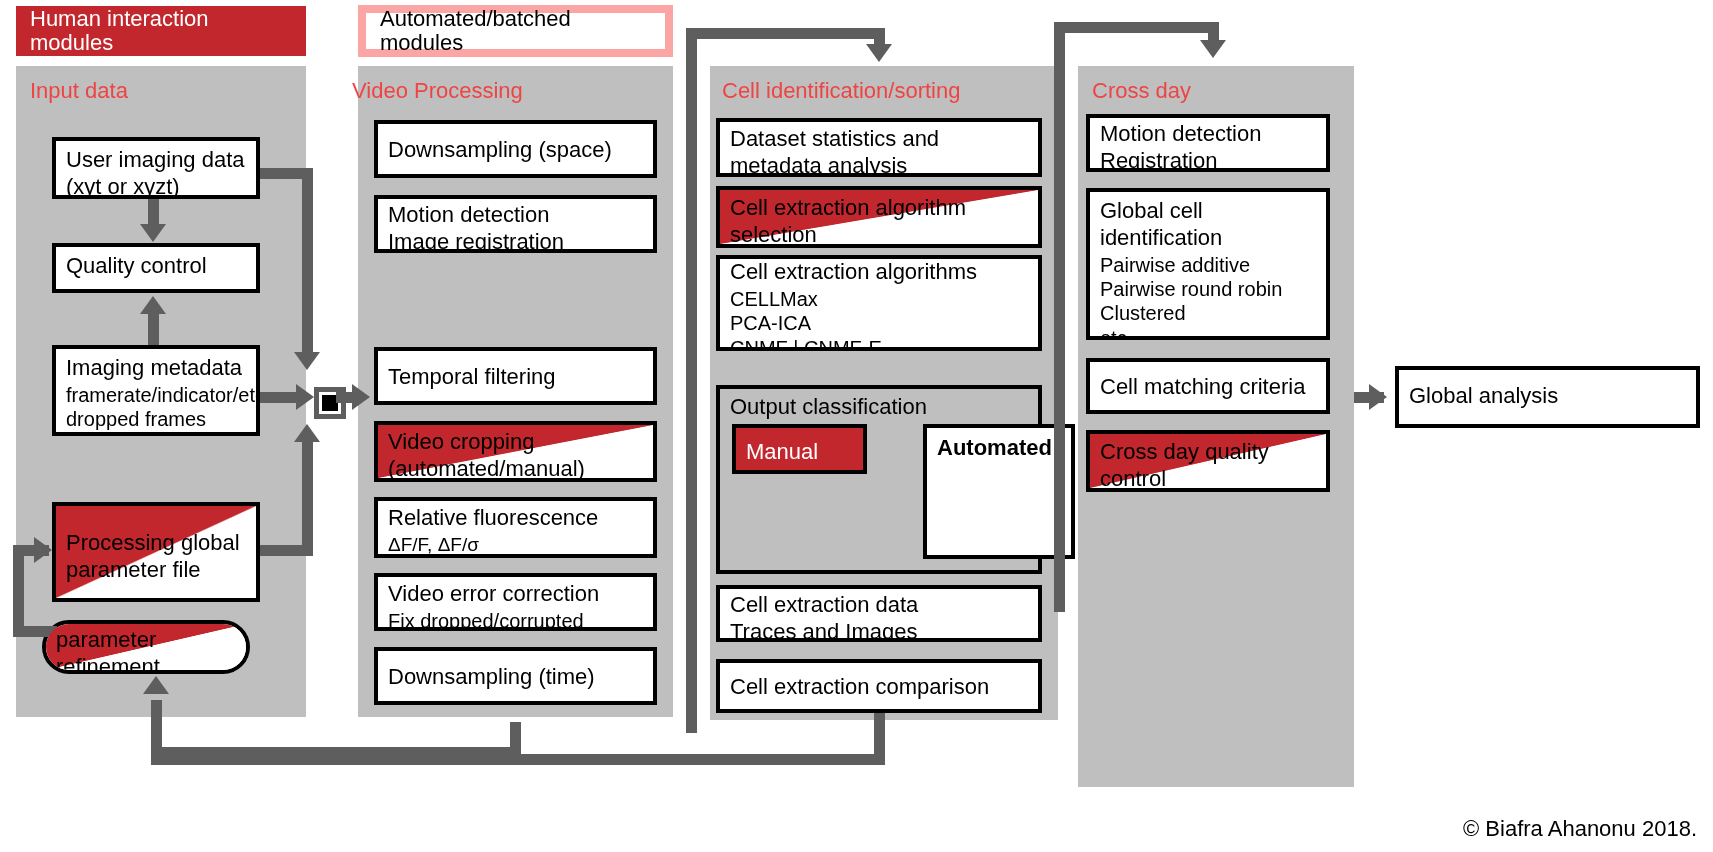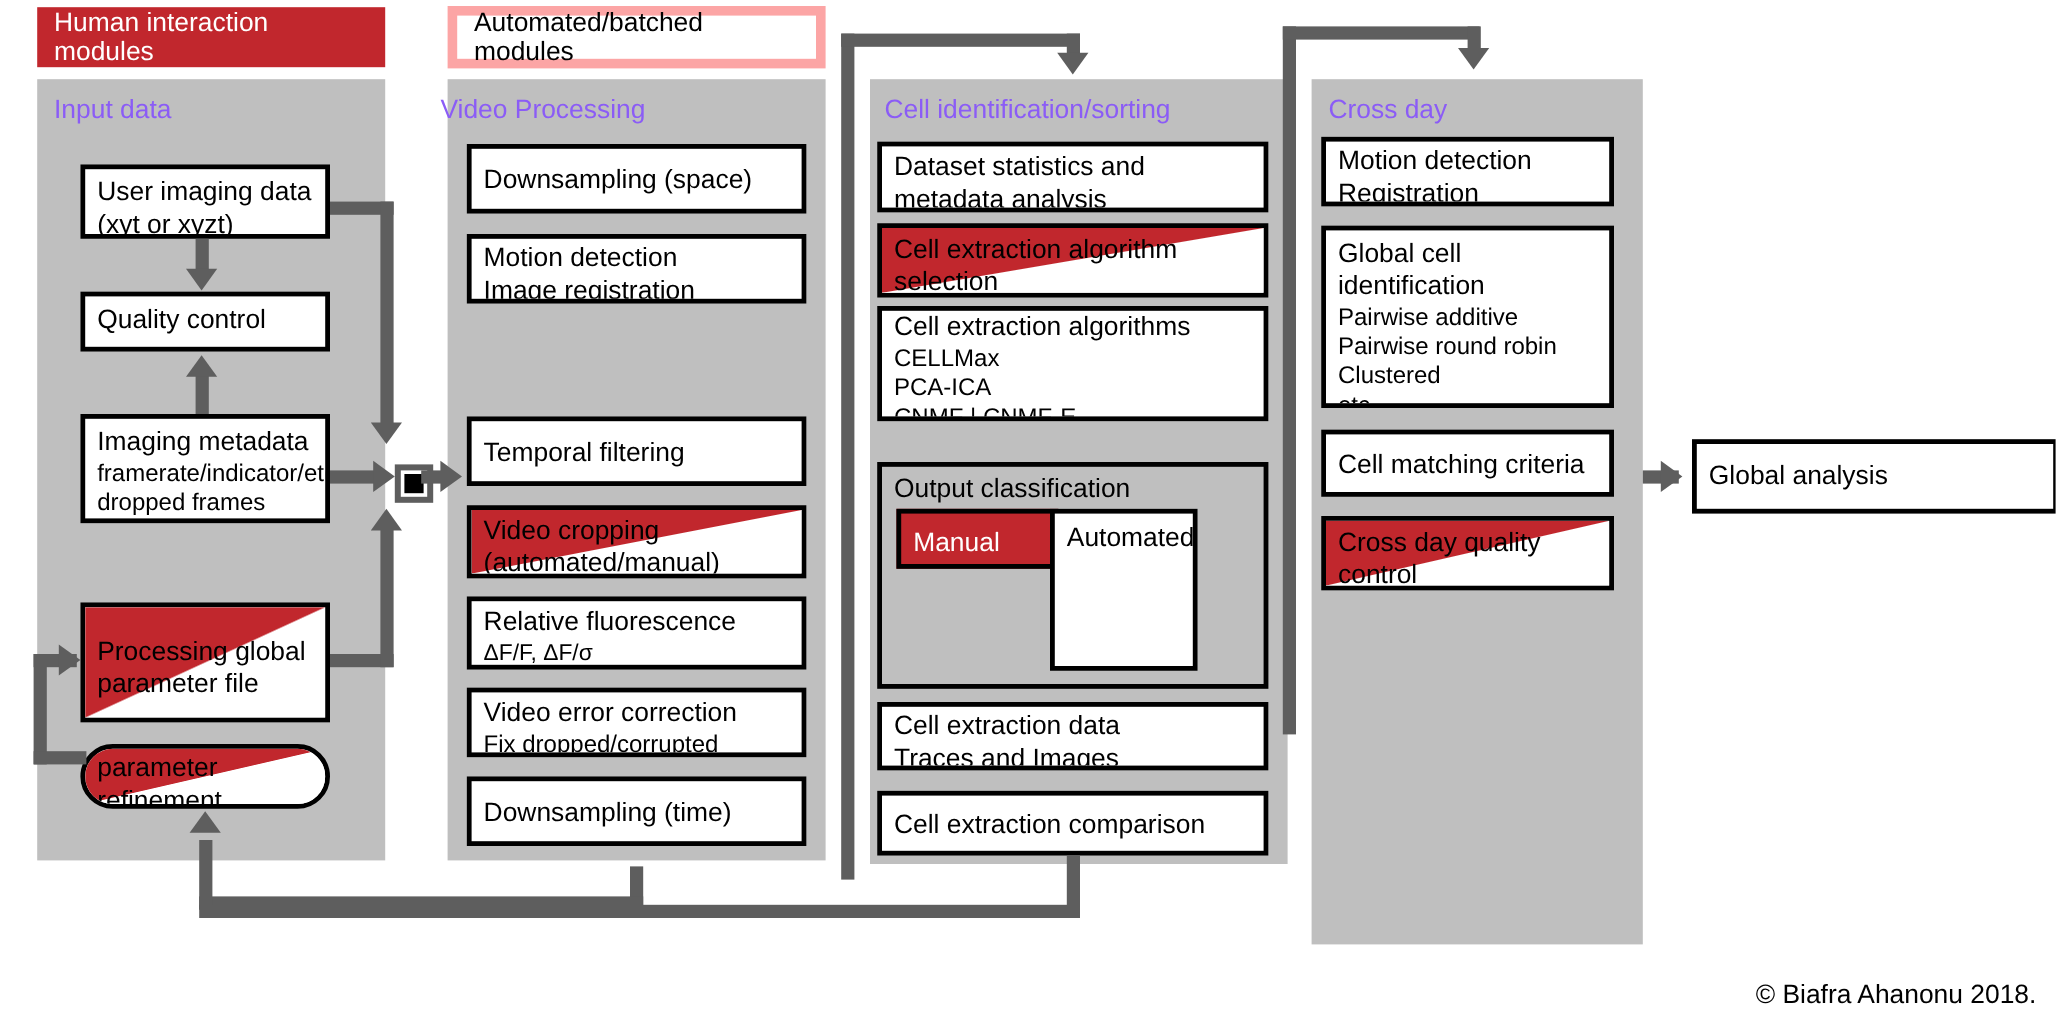--- a/index.html
+++ b/index.html
@@ -1,28 +1,28 @@
 <!DOCTYPE html>
 <html><head>
 <meta charset="utf-8">
 <style>
   html,body{margin:0;padding:0;background:#fff;}
   body{width:1713px;height:852px;position:relative;overflow:hidden;
        font-family:"Liberation Sans",sans-serif;color:#000;}
-  .stage{position:absolute;inset:0;margin-left:15px;}
+  .stage{position:absolute;inset:0;}
 
   
   .legend{position:absolute;box-sizing:border-box;display:flex;align-items:center;
           padding:0 14px;font-size:22px;line-height:1.1;}
   .legend.red{background:#c1272d;color:#fff;}
   .legend.white{background:#fff;color:#000;border:8px solid #fca5a5;}
 
   
   .panel{position:absolute;background:#bfbfbf;box-sizing:border-box;}
-  .panel-title{position:absolute;font-size:22px;color:#8b5cf6;line-height:1;}
+  .panel-title{position:absolute;font-size:22px;color:#ef4444;line-height:1;}
 
   
   .box{position:absolute;box-sizing:border-box;background:#fff;border:4px solid #000;
        overflow:hidden;}
   .box .inner{position:relative;z-index:2;padding:6px 10px 0 10px;}
   .box .t1{font-size:22px;line-height:1.22;white-space:pre-line;}
   .box .t2{font-size:20px;line-height:1.22;white-space:pre-line;margin-top:1px;}
   
   .box.half::before{content:"";position:absolute;z-index:1;left:0;top:0;right:0;bottom:0;
       background:linear-gradient(to bottom right,#c1272d 0%,#c1272d 49.6%,#fff 50.4%,#fff 100%);}
@@ -72,21 +72,21 @@
       <div class="t2">framerate/indicator/etc.
 dropped frames</div>
     </div>
   </div>
   <div class="box half" style="left:52px;top:502px;width:208px;height:100px;">
     <div class="inner" style="padding-top:24px;">
         <div class="t1">Processing global
 parameter file</div>
       </div>
   </div>
-  <div class="box half" style="left:52px;top:620px;width:208px;height:54px;border-radius:27px;">
+  <div class="box half" style="left:42px;top:620px;width:208px;height:54px;border-radius:27px;">
     <div class="inner" style="padding-top:3px;">
         <div class="t1">parameter
 refinement</div>
       </div>
   </div>
 
   <div class="panel" style="left:358px;top:66px;width:315px;height:651px;"></div>
   <div class="panel-title" style="left:352px;top:80px;">Video Processing</div>
 
   <div class="box" style="left:374px;top:120px;width:283px;height:58px;">
@@ -157,21 +157,21 @@
   <div class="box subpanel" style="left:716px;top:385px;width:326px;height:189px;">
     <div class="inner" style="padding:5px 10px 0 10px;">
       <div class="t1">Output classification</div>
     </div>
   </div>
   <div class="box full" style="left:732px;top:424px;width:135px;height:50px;">
     <div class="inner" style="padding-top:11px;">
         <div class="t1">Manual</div>
       </div>
   </div>
-  <div class="box" style="left:860px;top:424px;width:123px;height:135px;">
+  <div class="box" style="left:923px;top:424px;width:152px;height:135px;font-weight:bold;">
     <div class="inner" style="padding-top:7px;">
         <div class="t1">Automated</div>
       </div>
   </div>
 
   <div class="box" style="left:716px;top:585px;width:326px;height:57px;">
     <div class="inner" style="padding-top:3px;">
         <div class="t1">Cell extraction data
 Traces and Images</div>
       </div>

